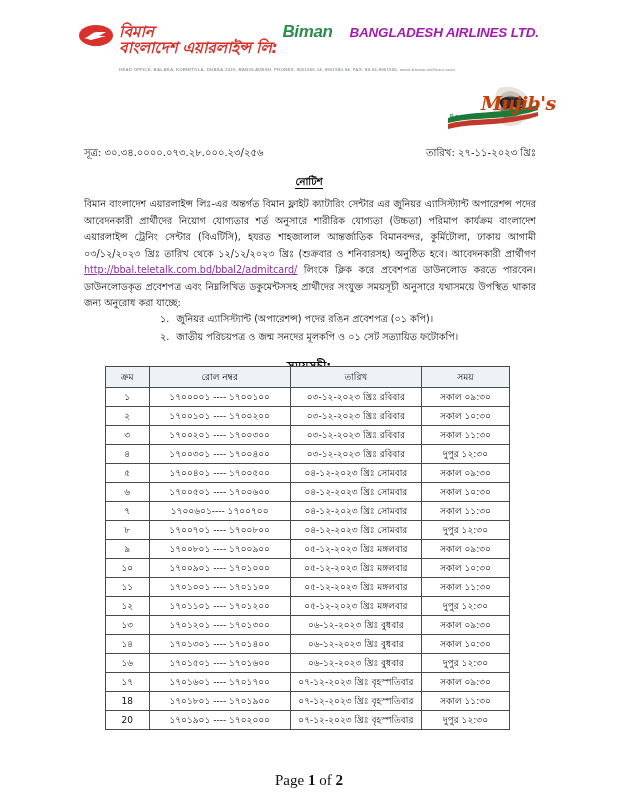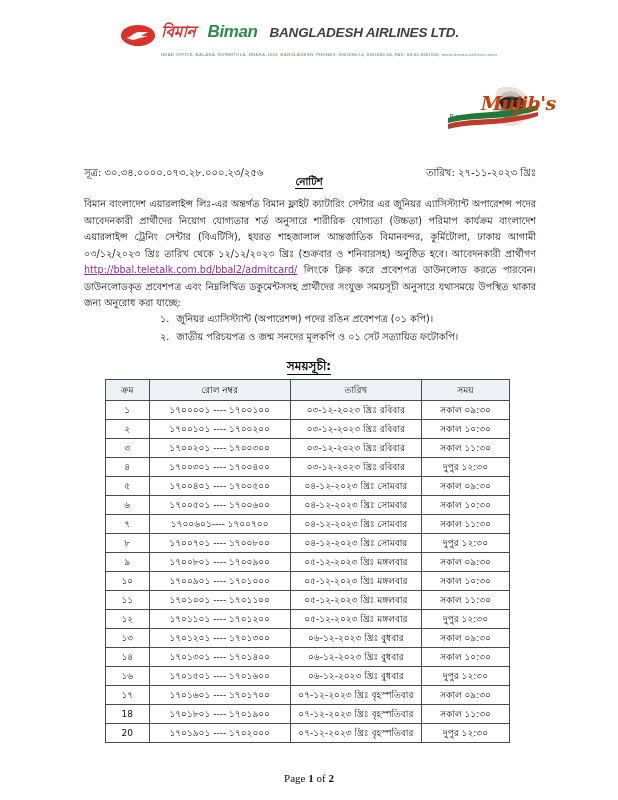--- a/index.html
+++ b/index.html
@@ -35,21 +35,21 @@
   }
   .biman-mark {
     width: 34px; height: 21px;
     flex: 0 0 auto;
     margin-top: 3px;
   }
   .lh-textblock { flex: 0 0 auto; }
   .lh-line1 {
     display: flex;
     align-items: baseline;
-    gap: 12px;
+    gap: 5px;
     white-space: nowrap;
   }
   .bn-logo-text {
     font-family: "DejaVu Sans", sans-serif;
     font-size: 15.5px;
     font-weight: bold;
     font-style: italic;
     color: #d9312b;
     letter-spacing: -0.3px;
     line-height: 1.05;
@@ -59,22 +59,23 @@
     font-size: 17px;
     font-weight: bold;
     font-style: italic;
     color: #2e8b4f;
     letter-spacing: -0.4px;
   }
   .biman-en-sub {
     font-size: 13.5px;
     font-weight: bold;
     font-style: italic;
-    color: #404040;
+    color: #a21caf;
     letter-spacing: -0.2px;
+    margin-left: 12px;
   }
   .lh-address {
     font-size: 4.4px;
     color: #9aa39b;
     letter-spacing: 0.18px;
     margin-top: 3px;
     white-space: nowrap;
     font-weight: bold;
   }
 
@@ -109,21 +110,20 @@
   
   .ref-row {
     position: absolute;
     left: 84px; top: 145px;
     width: 452px;
     display: flex;
     justify-content: space-between;
     font-family: "DejaVu Sans", sans-serif;
     font-size: 10px;
     color: #101010;
-    margin-top: 20px;
   }
 
   
   .doc-title {
     position: absolute;
     left: 0; top: 174px;
     width: 618px;
     text-align: center;
     font-family: "DejaVu Sans", sans-serif;
     font-size: 10px;
@@ -177,21 +177,21 @@
     font-weight: bold;
     color: #000;
   }
   .sched-label span {
     border-bottom: 1px solid #000;
     padding-bottom: 1px;
   }
 
   table.sched {
     position: absolute;
-    left: 105px; top: 379px;
+    left: 105px; top: 366px;
     width: 405px;
     border-collapse: collapse;
     font-family: "DejaVu Sans", sans-serif;
     font-size: 9px;
     color: #0d0d0d;
   }
   table.sched th, table.sched td {
     border: 1px solid #4a4a4a;
     text-align: center;
     padding: 2px 1px 3px 1px;
@@ -208,21 +208,21 @@
   .col-date  { width: 132px; }
   .col-time  { width: 88px; }
 
   
   .footer {
     position: absolute;
     left: 0; top: 772px;
     width: 618px;
     text-align: center;
     font-family: "Liberation Serif", serif;
-    font-size: 11px;
+    font-size: 15px;
     color: #111;
   }
   .footer b { font-weight: bold; }
 </style>
 </head>
 <body>
 
 <div class="page">
 
   <div class="letterhead">
@@ -230,20 +230,21 @@
       <span class="biman-mark">
         <svg width="34" height="21" viewBox="0 0 34 21">
           <ellipse cx="17" cy="10.5" rx="17" ry="10.5" fill="#d9312b"></ellipse>
           <path d="M5 13 C10 13 12 7 18 7 L27 7 L20 11 L27 11 L12 15 Z" fill="#ffffff"></path>
         </svg>
       </span>
       <span class="lh-textblock">
         <span class="lh-line1">
           <span class="bn-logo-text">
             <span class="l1">বিমান</span>
+            <span class="l2">বাংলাদেশ এয়ারলাইন্স লি:</span>
           </span>
           <span class="biman-en">Biman</span>
           <span class="biman-en-sub">BANGLADESH AIRLINES LTD.</span>
         </span>
         <span class="lh-address">HEAD OFFICE, BALAKA, KURMITOLA, DHAKA-1229, BANGLADESH, PHONES: 8901600-14, 8901680-94, FAX: 88-02-8901556, www.biman-airlines.com</span>
       </span>
     </div>
   </div>
 
   <div class="mujib-logo">

